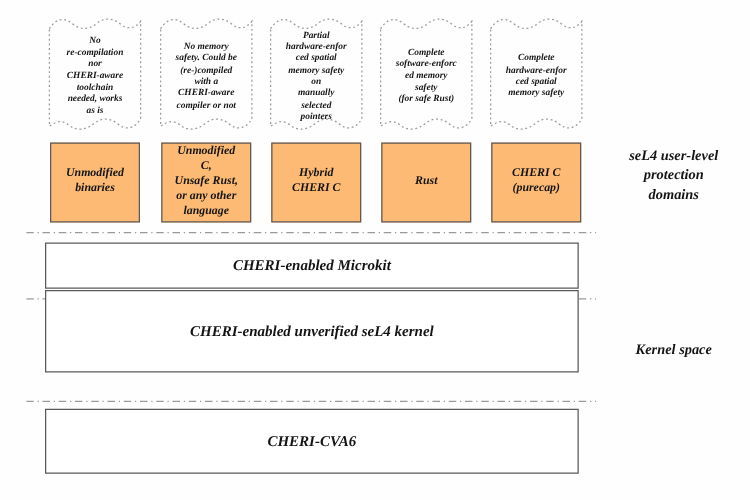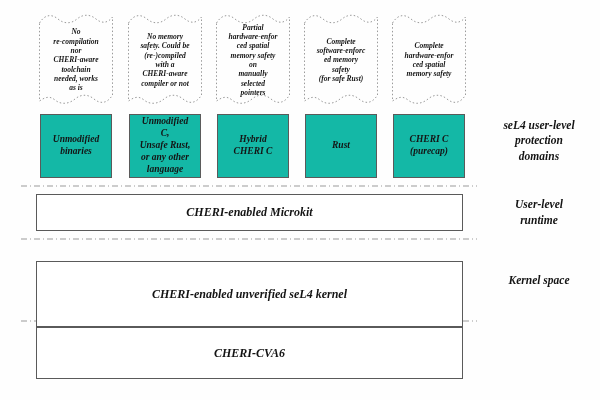--- a/index.html
+++ b/index.html
@@ -11,21 +11,21 @@
   .col{position:absolute;top:0;width:76px;height:185px;}
   .tape{position:absolute;left:0;top:10px;width:76px;height:98px;}
   .tape svg{position:absolute;left:0;top:0;}
   .note{
     position:absolute;left:3px;right:3px;top:12px;bottom:10px;
     display:flex;align-items:center;justify-content:center;text-align:center;
     font-size:7.5px;line-height:1.25;white-space:pre-line;
   }
   .cell{
     position:absolute;left:2px;top:114px;width:72px;height:64px;
-    box-sizing:border-box;border:1px solid #5a5a5a;background:#14b8a6;
+    box-sizing:border-box;border:1px solid #5a5a5a;background:#fdba74;
     display:flex;align-items:center;justify-content:center;text-align:center;
     font-size:9.5px;line-height:1.25;white-space:pre-line;
   }
   .sep{position:absolute;left:21px;width:456px;height:3px;}
   .layer{
     position:absolute;left:36px;width:427px;box-sizing:border-box;
     border:1px solid #5a5a5a;background:#fff;
     display:flex;align-items:center;justify-content:center;text-align:center;
     font-size:12px;
   }
@@ -126,23 +126,21 @@
     <line x1="0" y1="1" x2="456" y2="1" stroke="#9a9a9a" stroke-width="1" stroke-dasharray="6 3 1 3"></line>
   </svg>
   <svg class="sep" style="top:238px">
     <line x1="0" y1="1" x2="456" y2="1" stroke="#9a9a9a" stroke-width="1" stroke-dasharray="6 3 1 3"></line>
   </svg>
   <svg class="sep" style="top:320px">
     <line x1="0" y1="1" x2="456" y2="1" stroke="#9a9a9a" stroke-width="1" stroke-dasharray="6 3 1 3"></line>
   </svg>
 
   <div class="layer" style="top:194px;height:37px">CHERI-enabled Microkit</div>
-  <div class="layer" style="top:261px;height:66px">CHERI-enabled unverified seL4 kernel</div>
+  <div class="layer" style="top:232px;height:66px">CHERI-enabled unverified seL4 kernel</div>
   <div class="layer" style="top:327px;height:52px">CHERI-CVA6</div>
 
   <div class="rlabel" style="top:108px;height:66px">seL4 user-level
 protection
 domains</div>
-  <div class="rlabel" style="top:194px;height:37px">User-level
-runtime</div>
   <div class="rlabel" style="top:248px;height:66px">Kernel space</div>
 
 </div>
 
 </body></html>

